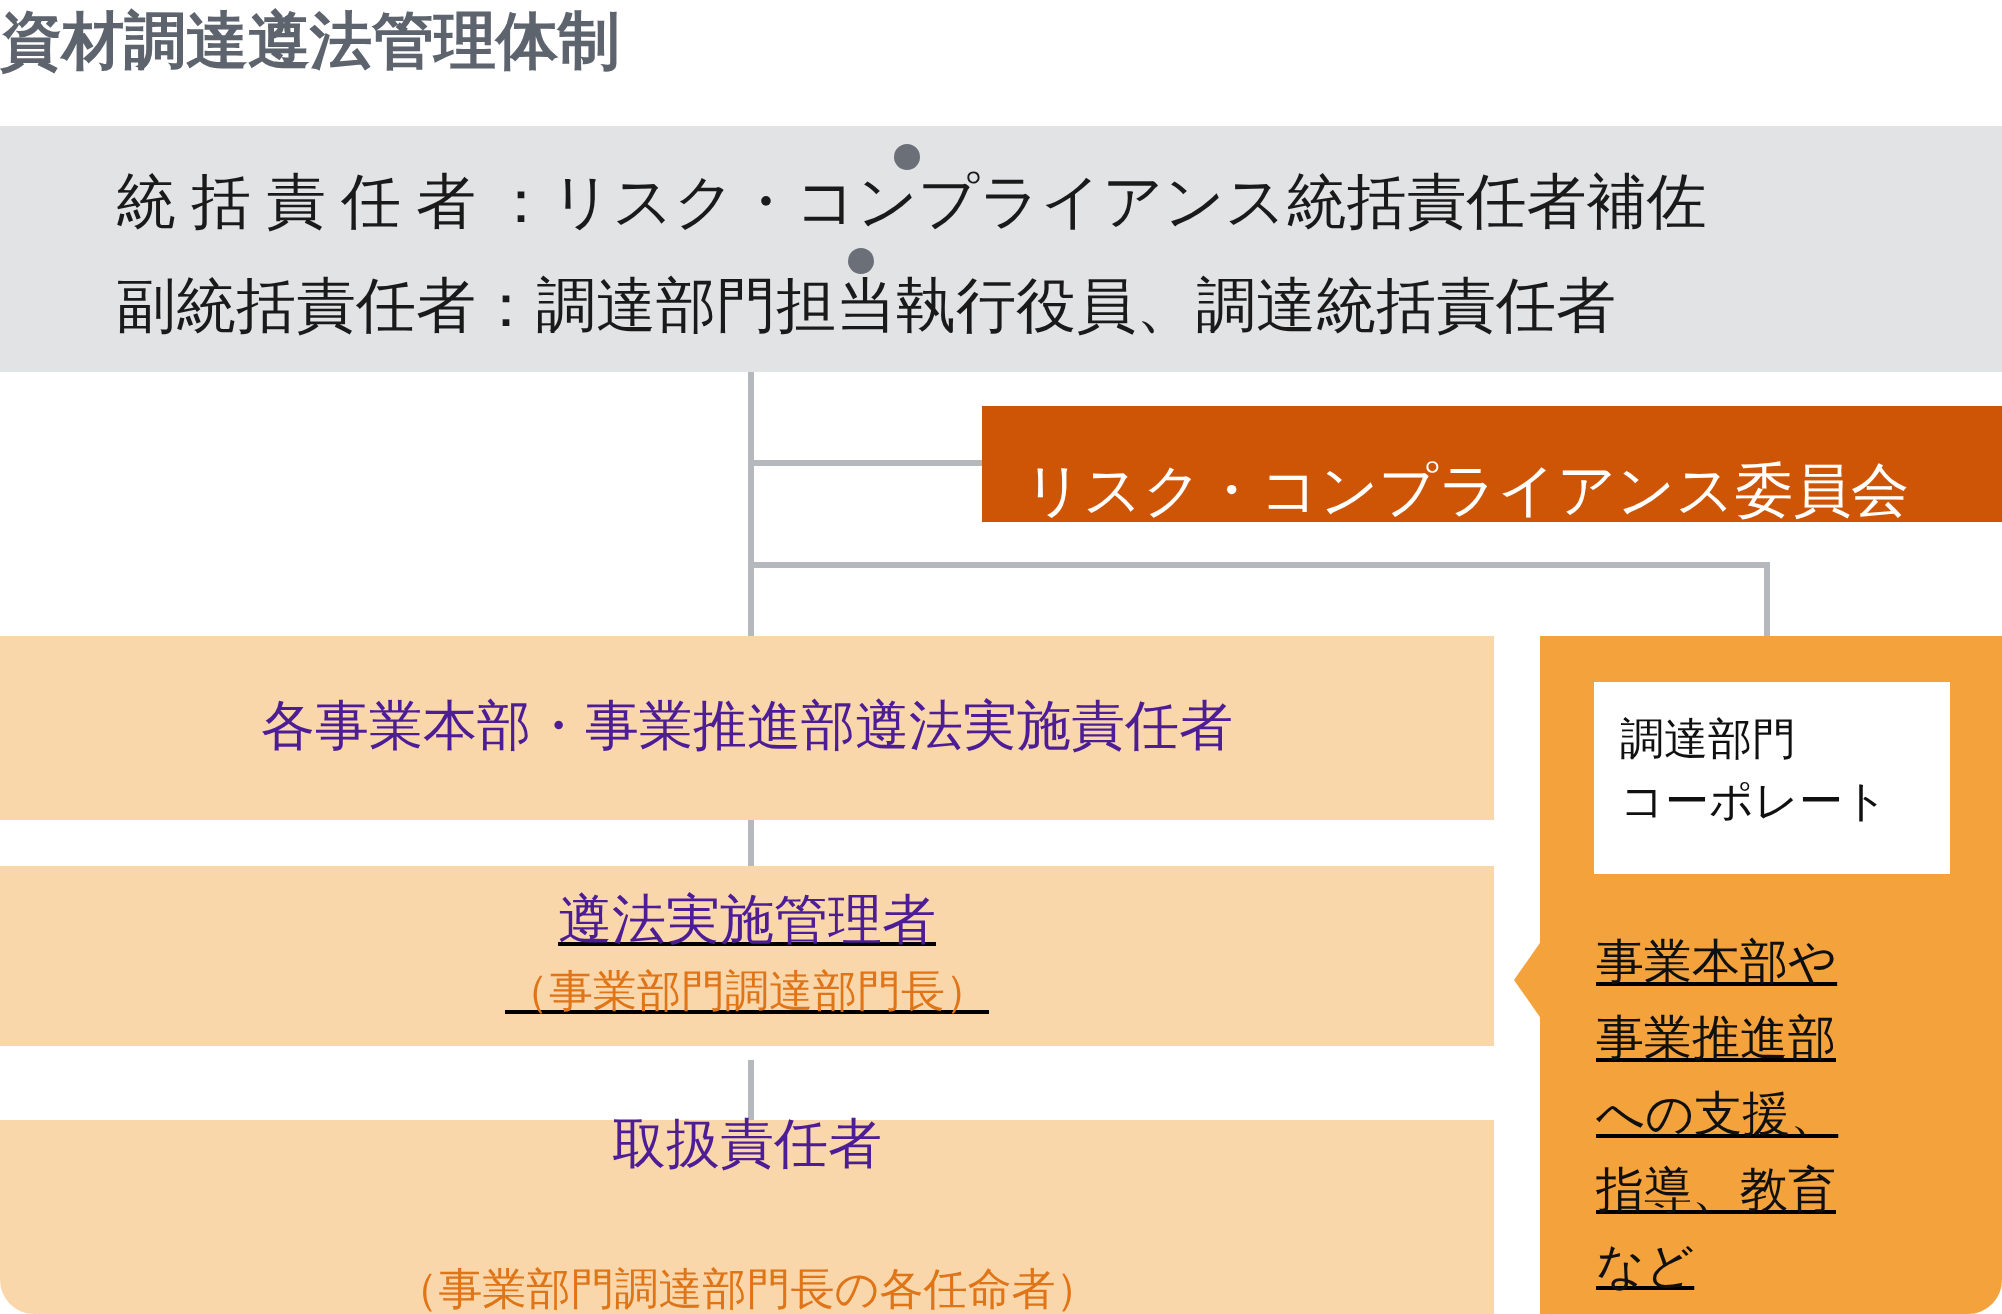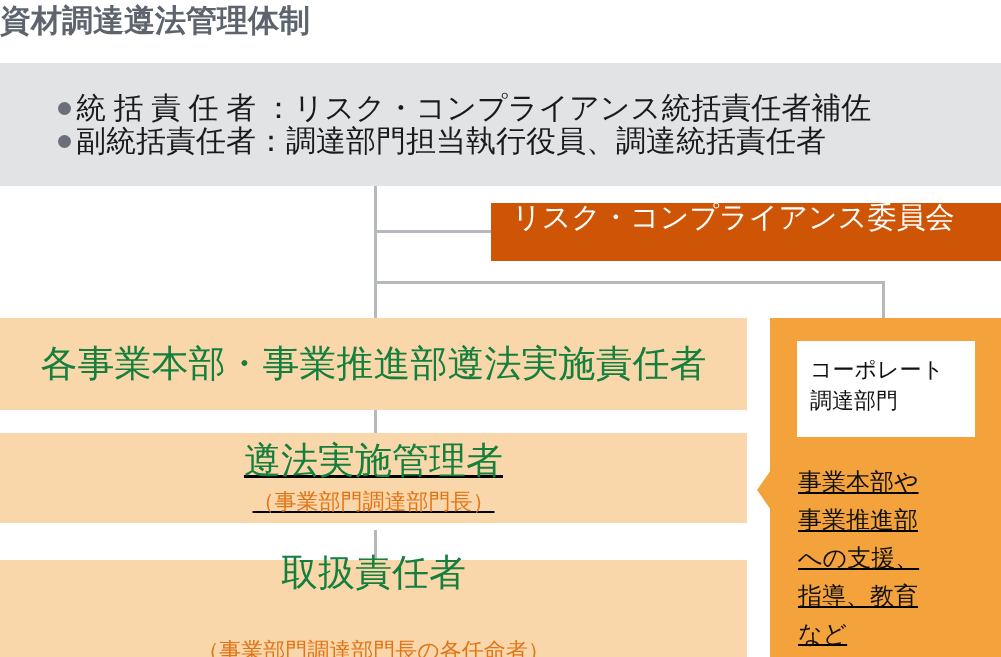--- a/index.html
+++ b/index.html
@@ -9,20 +9,21 @@
   }
   body {
     font-family: "Liberation Sans", "DejaVu Sans", sans-serif;
   }
   #canvas {
     position: relative;
     width: 1001px;
     height: 657px;
     overflow: hidden;
     background: #ffffff;
+    border-radius: 17px;
   }
 
   
   .title {
     position: absolute;
     left: 0px;
     top: -2px;
     width: 700px;
     height: 46px;
     line-height: 46px;
@@ -42,22 +43,22 @@
     height: 123px;
     background: #e2e3e5;
   }
   .bullet-row {
     position: absolute;
     left: 58px;
     display: flex;
     align-items: center;
     white-space: nowrap;
   }
-  .bullet-row.r1 { top: 91px; }
-  .bullet-row.r2 { top: 124px; }
+  .bullet-row.r1 { top: 72px; flex-direction: column; }
+  .bullet-row.r2 { top: 124px; flex-direction: column; }
   .bullet-dot {
     width: 13px;
     height: 13px;
     border-radius: 50%;
     background: #6a6f78;
     margin-right: 5px;
     flex: 0 0 auto;
   }
   .bullet-text {
     font-size: 30px;
@@ -87,21 +88,21 @@
 
   
   .committee-box {
     position: absolute;
     left: 491px;
     top: 203px;
     width: 510px;
     height: 58px;
     background: #cf5506;
     display: flex;
-    align-items: flex-start;
+    align-items: flex-end;
     padding-left: 21px;
     box-sizing: border-box;
   }
   .committee-label {
     font-size: 29px;
     color: #ffffff;
     line-height: 1;
     white-space: nowrap;
   }
 
@@ -114,22 +115,22 @@
     display: flex;
     flex-direction: column;
     align-items: center;
     justify-content: center;
     box-sizing: border-box;
   }
   .role-box.b1 { top: 318px; height: 92px; }
   .role-box.b2 { top: 433px; height: 90px; text-decoration: underline; }
   .role-box.b3 { top: 560px; height: 97px; gap: 37px; }
   .role-main {
-    font-size: 37px;
-    color: #15803d;
+    font-size: 27px;
+    color: #4c1d95;
     line-height: 1.1;
     white-space: nowrap;
   }
   .role-sub {
     font-size: 22px;
     color: #e07518;
     line-height: 1.25;
     margin-top: 6px;
     white-space: nowrap;
   }
@@ -226,22 +227,22 @@
 
   <div class="role-box b3">
     <div class="role-main">取扱責任者</div>
     <div class="role-sub">（事業部門調達部門長の各任命者）</div>
   </div>
 
   <div class="corp-column"></div>
   <div class="corp-arrow"></div>
 
   <div class="corp-card">
+    <div class="corp-card-line">調達部門</div>
     <div class="corp-card-line">コーポレート</div>
-    <div class="corp-card-line">調達部門</div>
   </div>
 
   <div class="corp-note">
     <div class="corp-note-line">事業本部や</div>
     <div class="corp-note-line">事業推進部</div>
     <div class="corp-note-line">への支援、</div>
     <div class="corp-note-line">指導、教育</div>
     <div class="corp-note-line right">など</div>
   </div>
 

